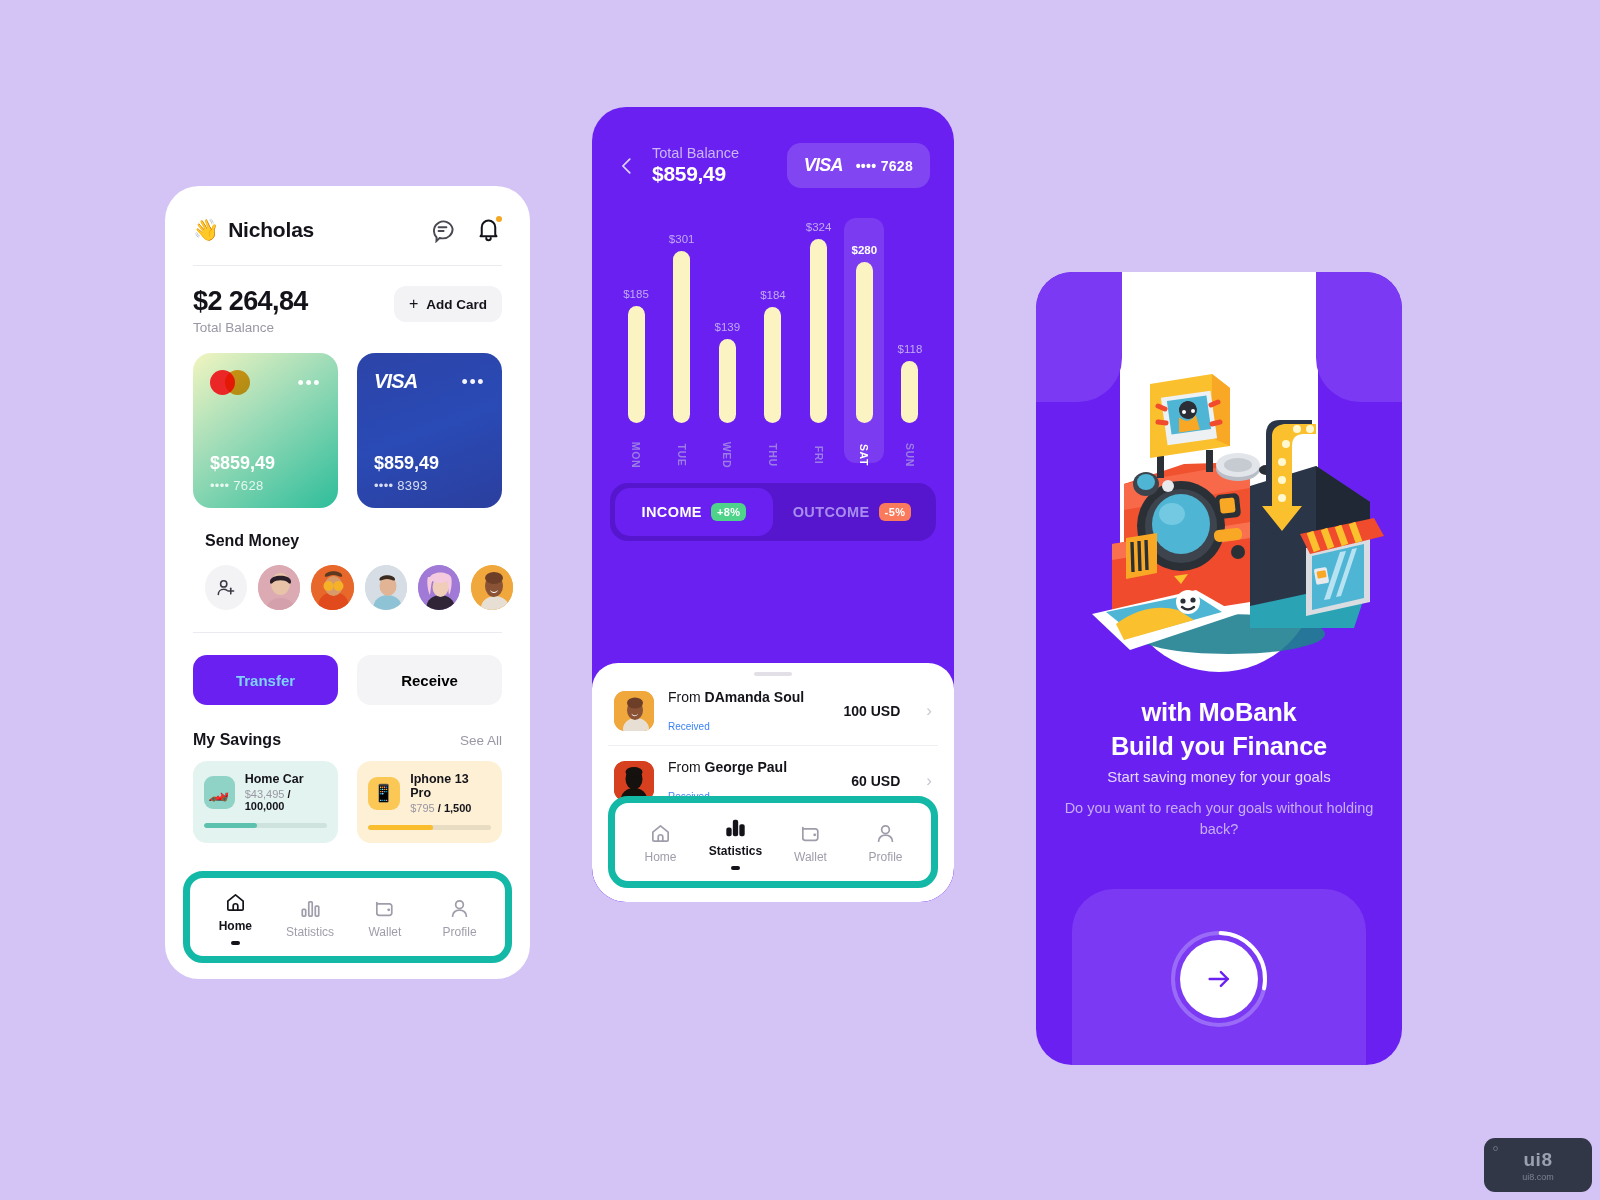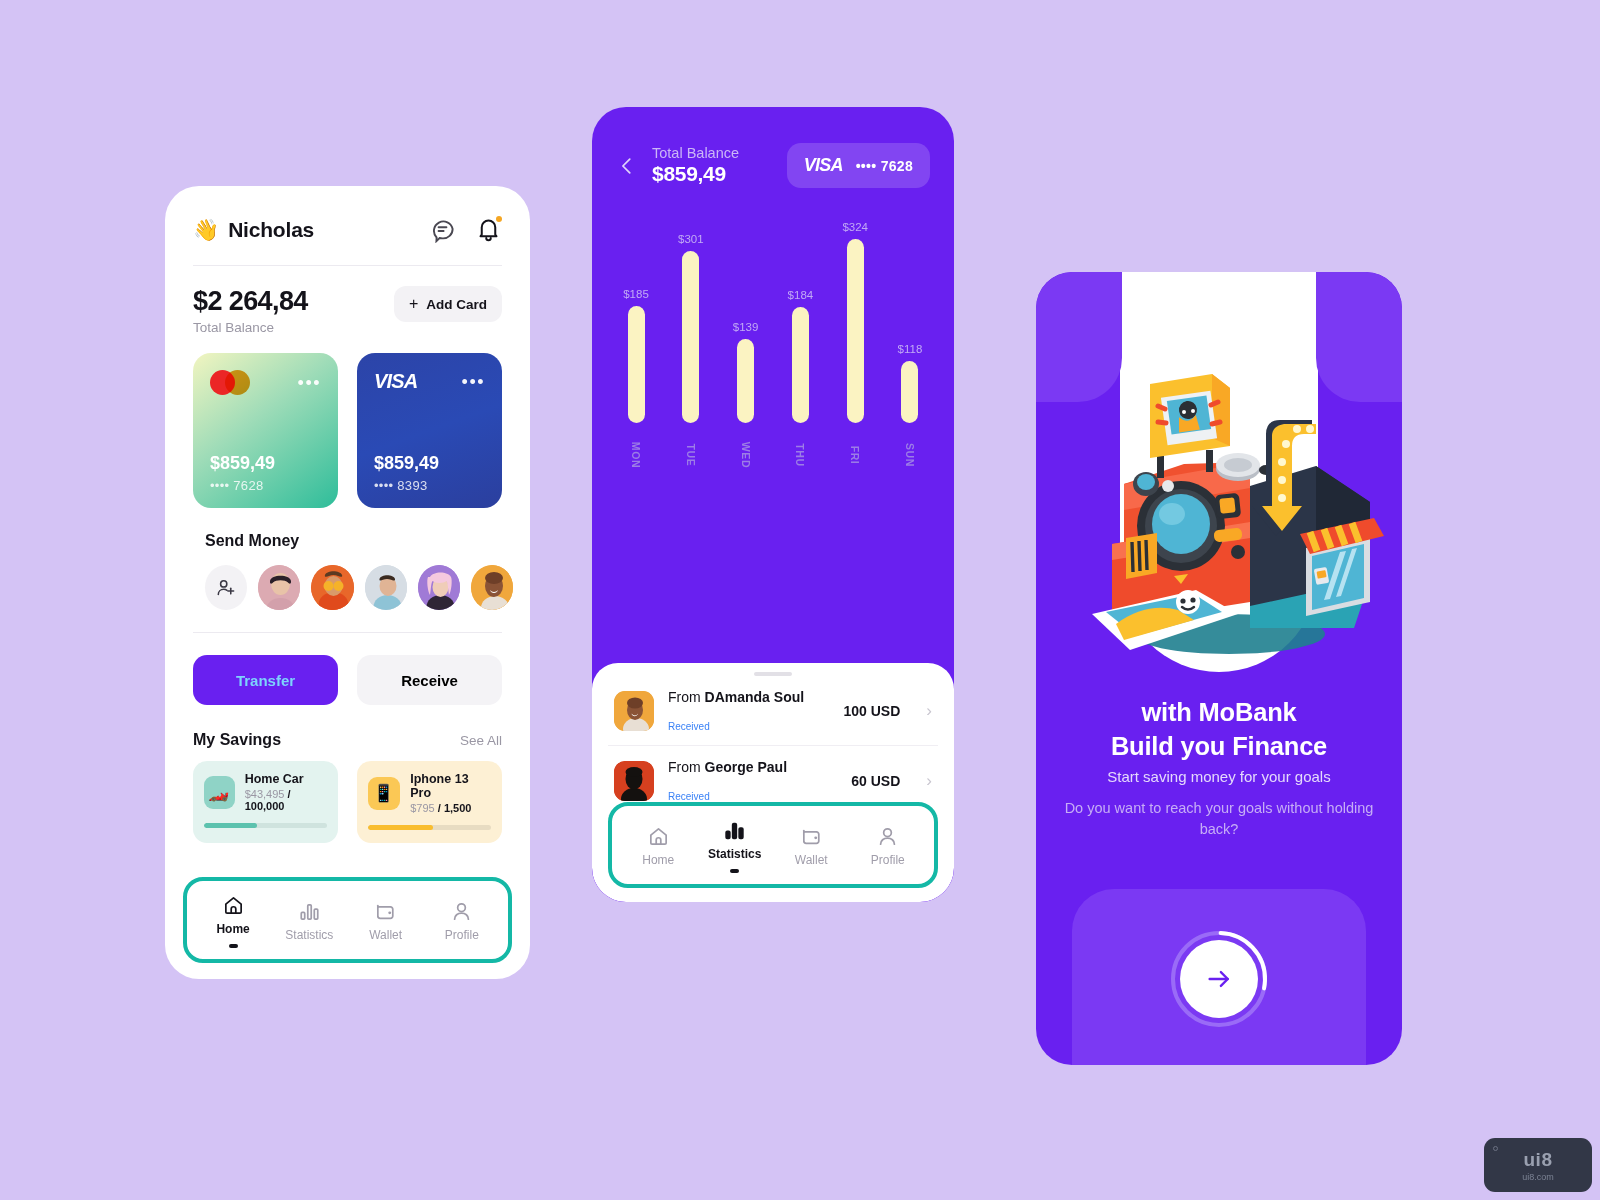--- a/index.html
+++ b/index.html
@@ -106,21 +106,21 @@
   .sav-bar { height: 5px; border-radius: 3px; margin-top: 11px; overflow: hidden; }
   .sav-bar-teal { background: #cfe3de; }
   .sav-bar-amber { background: #e8dcc2; }
   .sav-fill { height: 100%; border-radius: 3px; }
   .fill-teal { background: #5cc2ae; }
   .fill-amber { background: #f9bd2e; }
 
   
   .tabbar {
     display: flex; align-items: center; justify-content: center;
-    border: 4px solid #14b8a6; border-radius: 20px;
+    border: 7px solid #14b8a6; border-radius: 20px;
     padding: 13px 8px 11px 8px; background: #fff;
   }
   .tab { display: flex; flex-direction: column; align-items: center; gap: 5px; cursor: pointer; position: relative; flex: 1; }
   .tab svg { display: block; }
   .tab-label { font-size: 12px; color: #a09daa; }
   .tab.active .tab-label { color: #14131a; font-weight: 700; }
   .tab-dot { width: 9px; height: 4px; border-radius: 3px; background: #14131a; margin-top: 3px; }
 
   
   .phone2 {
@@ -469,28 +469,43 @@
         <div class="bar-col">
           <span class="bar-val">$184</span>
           <div class="bar-rect" style="height:116px"></div>
           <span class="bar-day">THU</span>
         </div>
         <div class="bar-col">
           <span class="bar-val">$324</span>
           <div class="bar-rect" style="height:184px"></div>
           <span class="bar-day">FRI</span>
         </div>
+        <div class="bar-col hl">
+          <span class="bar-val">$280</span>
+          <div class="bar-rect" style="height:161px"></div>
+          <span class="bar-day">SAT</span>
+        </div>
         <div class="bar-col">
           <span class="bar-val">$118</span>
           <div class="bar-rect" style="height:62px"></div>
           <span class="bar-day">SUN</span>
         </div>
       </div>
     </div>
 
+    <div class="io-tabs">
+      <div class="io-tab active">
+        <span>INCOME</span>
+        <span class="io-badge bg-green">+8%</span>
+      </div>
+      <div class="io-tab">
+        <span>OUTCOME</span>
+        <span class="io-badge bg-orange">-5%</span>
+      </div>
+    </div>
 
     <div class="p2-sheet">
       <div class="grabber"></div>
 
       <div class="txn">
         <div class="txn-av" style="background:#f0a73c">
           <svg width="40" height="40" viewBox="0 0 40 40">
             <rect width="40" height="40" rx="11" fill="#f0a73c"></rect>
             <ellipse cx="22" cy="38" rx="13" ry="11" fill="#e8dfd4"></ellipse>
             <ellipse cx="21" cy="19" rx="8" ry="10" fill="#8a5336"></ellipse>

